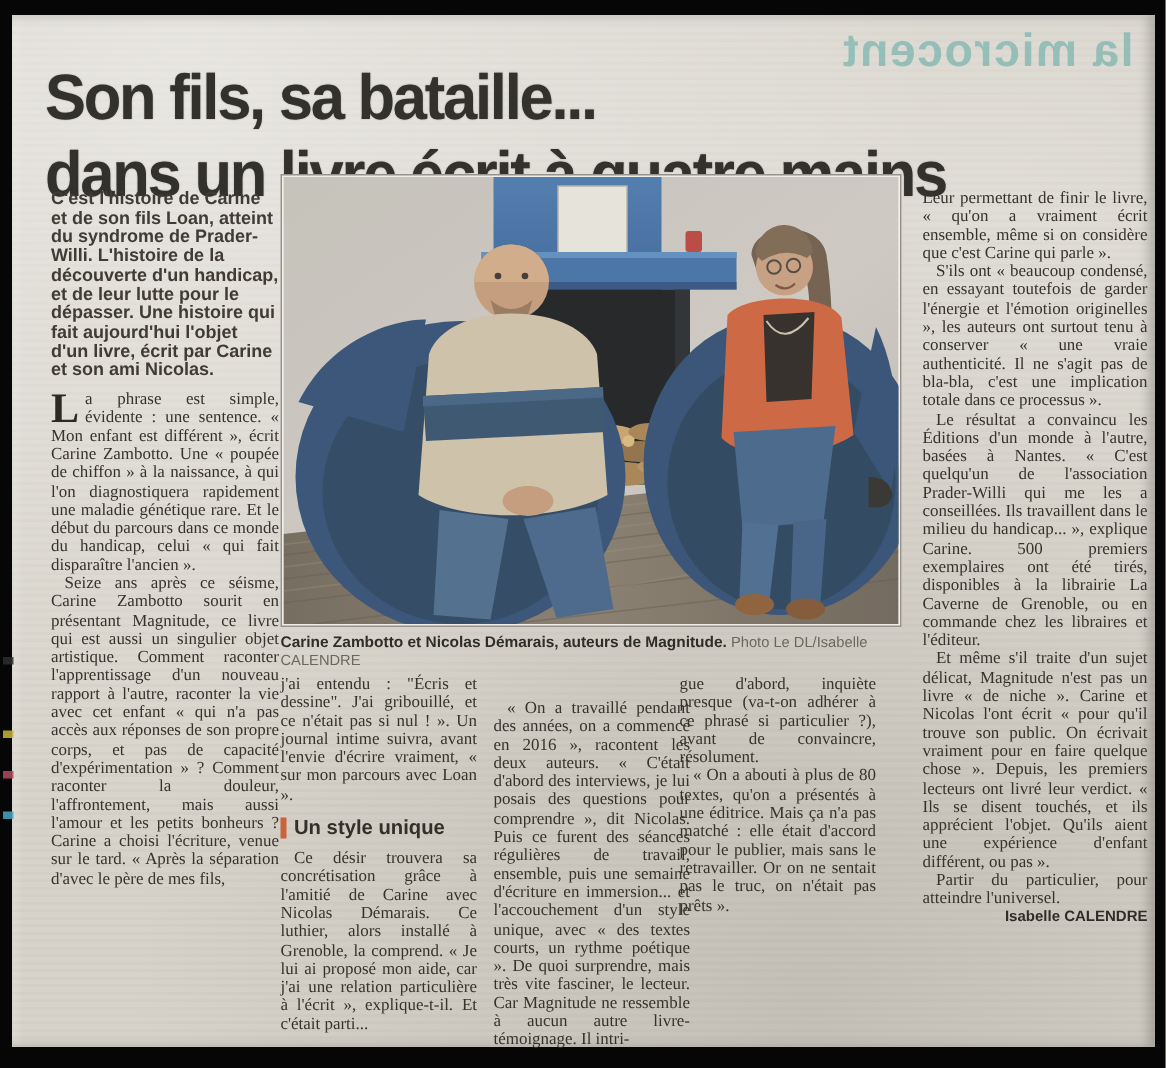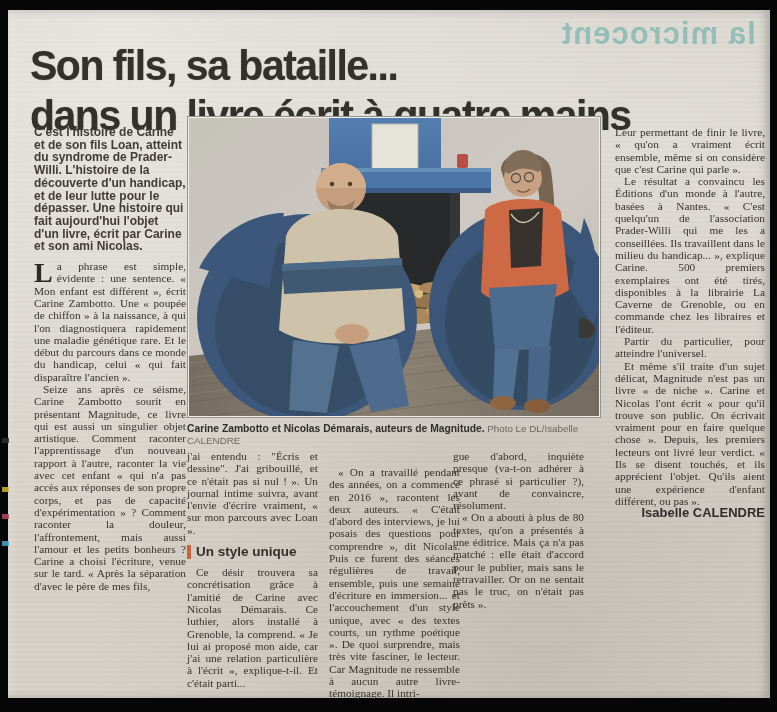--- a/index.html
+++ b/index.html
@@ -81,21 +81,21 @@
     display:flex;align-items:center;gap:5px;
     margin:9px 0 7px 0;text-indent:0;
     font-family:"Liberation Sans",sans-serif;font-weight:700;
     font-size:13.5px;color:#332f29;
   }
   .subhead .bar{display:inline-block;width:4px;height:14px;background:#c9633c;}
 
   .byline{
     margin-top:3px;text-align:right;text-indent:0;
     font-family:"Liberation Sans",sans-serif;font-weight:700;
-    font-size:13px;color:#2f2d28;
+    font-size:10px;color:#2f2d28;
   }
 </style>
 </head>
 <body>
 
 <div class="paper">
 
   <div class="ghost">la microcent</div>
 
   <h1 class="headline"><span>Son fils, sa bataille...</span><br>
@@ -233,23 +233,24 @@
     <p>« On a travaillé pendant des années, on a commencé en 2016 », racontent les deux auteurs. « C'était d'abord des interviews, je lui posais des questions pour comprendre », dit Nicolas. Puis ce furent des séances régulières de travail, ensemble, puis une semaine d'écriture en immersion... et l'accouchement d'un style unique, avec « des textes courts, un rythme poétique ». De quoi surprendre, mais très vite fasciner, le lecteur. Car Magnitude ne ressemble à aucun autre livre-témoignage. Il intri-</p>
   </div>
 
   <div class="col col4 bodytext">
     <p class="noindent">gue d'abord, inquiète presque (va-t-on adhérer à ce phrasé si particulier ?), avant de convaincre, résolument.</p>
     <p>« On a abouti à plus de 80 textes, qu'on a présentés à une éditrice. Mais ça n'a pas matché : elle était d'accord pour le publier, mais sans le retravailler. Or on ne sentait pas le truc, on n'était pas prêts ».</p>
   </div>
 
   <div class="col col5 bodytext">
     <p class="noindent">Leur permettant de finir le livre, « qu'on a vraiment écrit ensemble, même si on considère que c'est Carine qui parle ».</p>
+    <p>S'ils ont « beaucoup condensé, en essayant toutefois de garder l'énergie et l'émotion originelles », les auteurs ont surtout tenu à conserver « une vraie authenticité. Il ne s'agit pas de bla-bla, c'est une implication totale dans ce processus ».</p>
     <p>Le résultat a convaincu les Éditions d'un monde à l'autre, basées à Nantes. « C'est quelqu'un de l'association Prader-Willi qui me les a conseillées. Ils travaillent dans le milieu du handicap... », explique Carine. 500 premiers exemplaires ont été tirés, disponibles à la librairie La Caverne de Grenoble, ou en commande chez les libraires et l'éditeur.</p>
+    <p>Et même s'il traite d'un sujet délicat, Magnitude n'est pas un livre « de niche ». Carine et Nicolas l'ont écrit « pour qu'il trouve son public. On écrivait vraiment pour en faire quelque chose ». Depuis, les premiers lecteurs ont livré leur verdict. « Ils se disent touchés, et ils apprécient l'objet. Qu'ils aient une expérience d'enfant différent, ou pas ».</p>
     <p>Partir du particulier, pour atteindre l'universel.</p>
-    <p>Et même s'il traite d'un sujet délicat, Magnitude n'est pas un livre « de niche ». Carine et Nicolas l'ont écrit « pour qu'il trouve son public. On écrivait vraiment pour en faire quelque chose ». Depuis, les premiers lecteurs ont livré leur verdict. « Ils se disent touchés, et ils apprécient l'objet. Qu'ils aient une expérience d'enfant différent, ou pas ».</p>
     <p class="byline">Isabelle CALENDRE</p>
   </div>
 
 </div>
 
 <div class="regmark rm1"></div>
 <div class="regmark rm2"></div>
 <div class="regmark rm3"></div>
 <div class="regmark rm4"></div>
 

